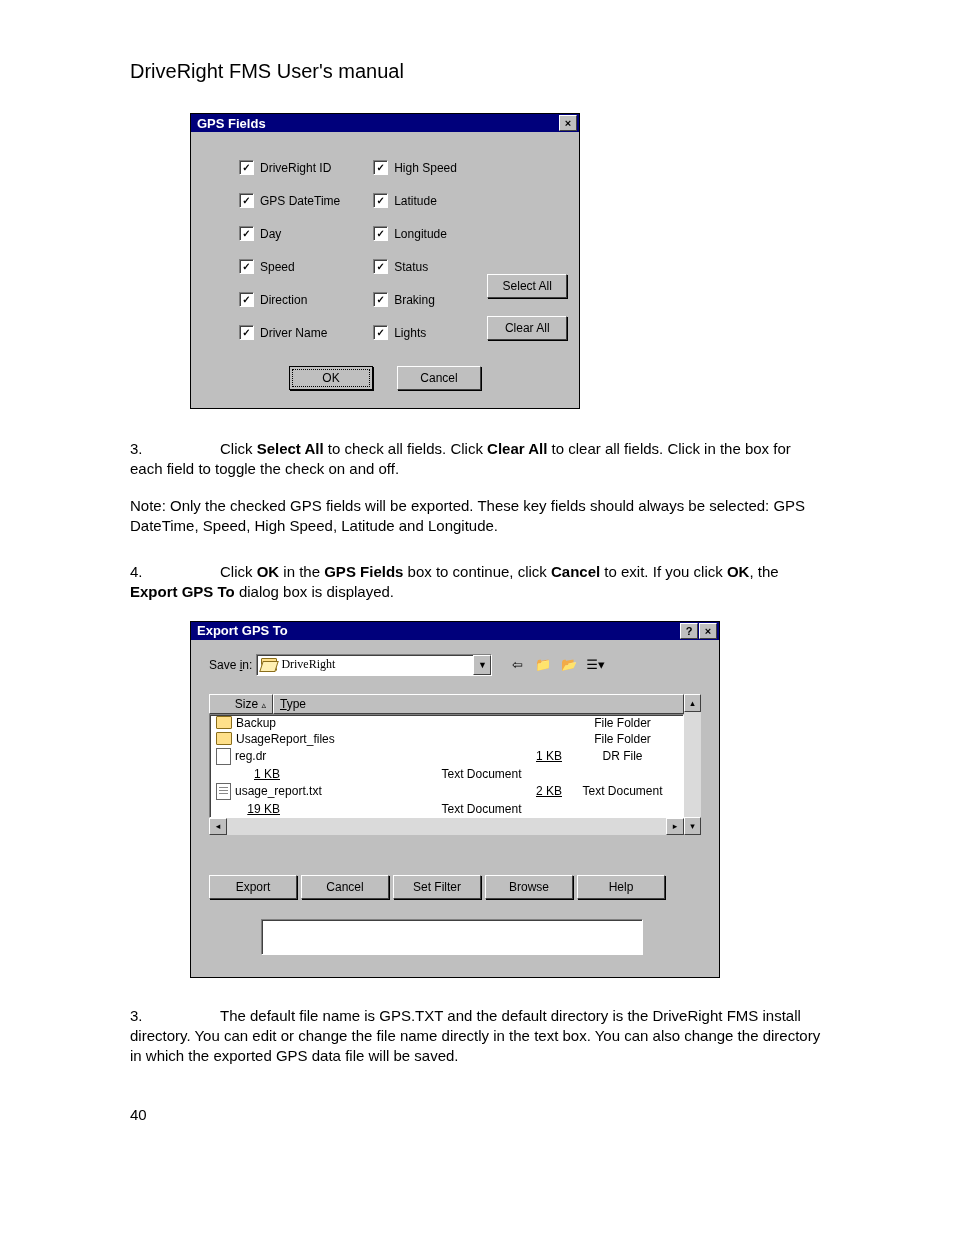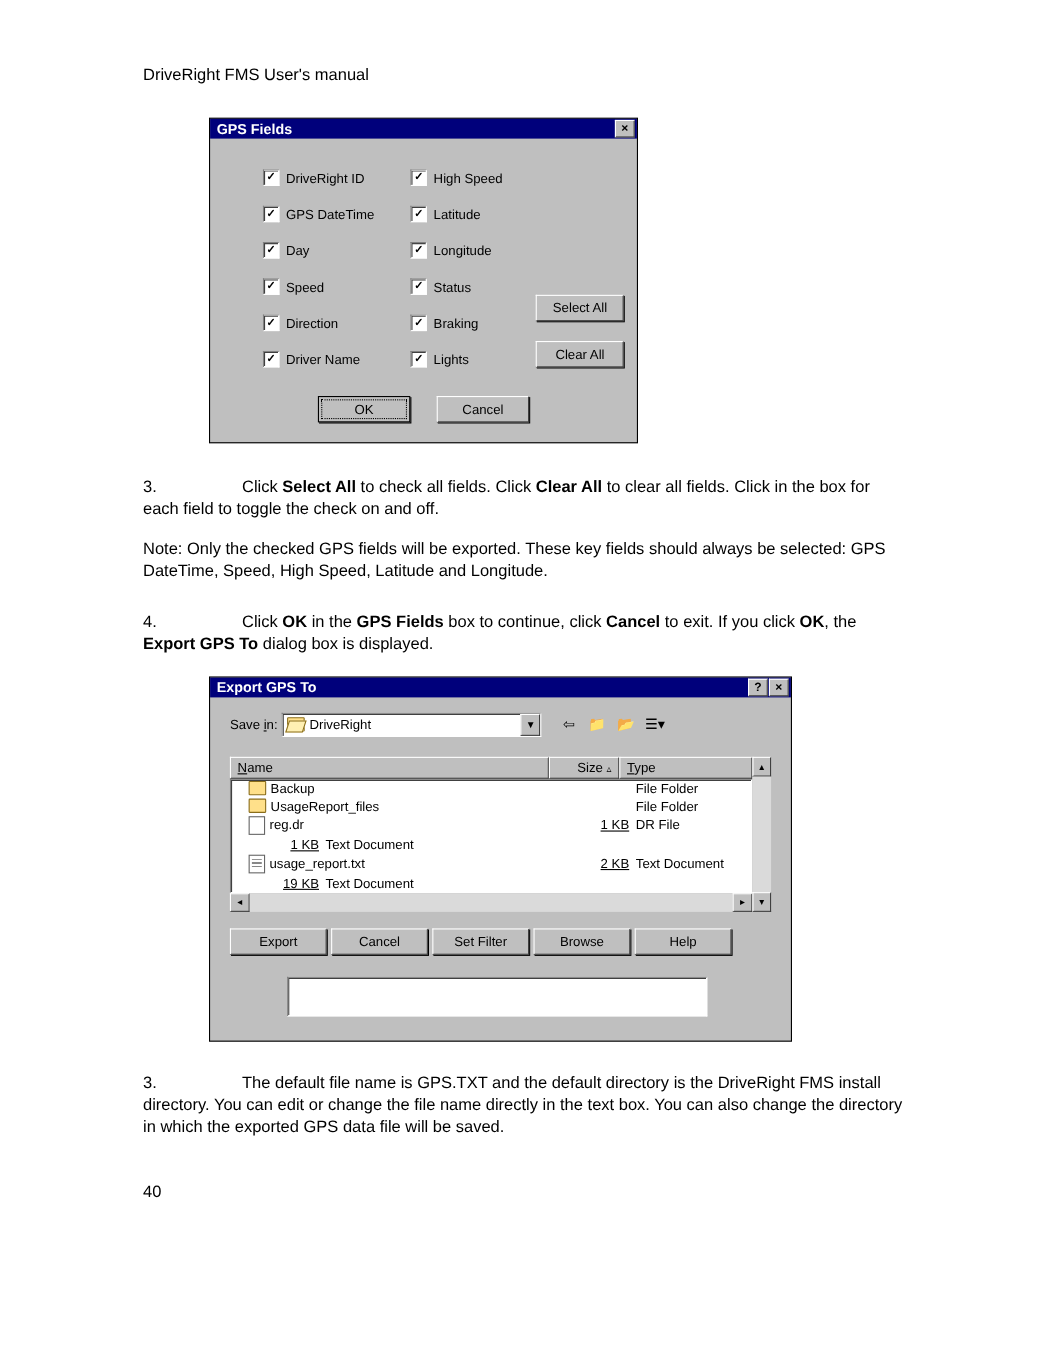--- a/index.html
+++ b/index.html
@@ -7,21 +7,21 @@
     background: #fff;
     font-family: Arial, Helvetica, sans-serif;
     font-size: 15px;
     color: #000;
     width: 954px;
   }
   .page {
     padding: 60px 130px 40px 130px;
   }
   .header {
-    font-size: 15px;
+    font-size: 20px;
     margin-bottom: 30px;
   }
   
   .dlg1 {
     width: 388px;
     margin: 0 0 30px 60px;
     border: 1px solid #000;
     background: #bfbfbf;
   }
   .titlebar {
@@ -95,21 +95,21 @@
     font-family:"MS Sans Serif", Tahoma, sans-serif;
     font-size:12px;
   }
   .dlg2 .body2 { padding: 14px 18px 22px 18px; }
   .savein { display:flex; align-items:center; gap:4px; }
   .combo {
     background:#fff; height:20px; border:1px solid #808080;
     border-right-color:#fff; border-bottom-color:#fff;
     box-shadow: inset 1px 1px 0 #404040;
     display:flex; align-items:center; justify-content:space-between;
-    padding-left:4px; width:230px;
+    padding-left:4px; width:230px;font-family:Liberation Serif, serif;
   }
   .combo .arrow {
     width:16px; height:18px; background:#bfbfbf;
     border:1px solid #fff; border-right-color:#404040; border-bottom-color:#404040;
     display:flex; align-items:center; justify-content:center; font-size:9px;
   }
   .toolbtn {
     width:22px; height:20px; display:flex; align-items:center; justify-content:center;
     font-size:13px;
   }
@@ -139,41 +139,41 @@
     padding:2px 6px; box-sizing:border-box;
   }
   .colname { width:290px; }
   .colsize { width:64px; text-align:right;}
   .coltype { flex:1; }
   .listbody {
     background:#fff; border:1px solid #808080;
     border-right-color:#fff; border-bottom-color:#fff;
     box-shadow: inset 1px 1px 0 #404040;
   }
-  .row { display:flex; padding:1px 16px; align-items:center;}
+  .row { display:flex; padding:1px 6px; align-items:center;}
   .row .rn { width:282px; display:flex; align-items:center;}
   .row .rs { width:64px; text-align:right; padding-right:6px;text-decoration:underline;}
-  .row .rt { flex:1; }
+  .row .rt { flex:1;text-align:center; }
   .vsb { width:17px; background:#bfbfbf; display:flex; flex-direction:column;}
   .vsb .sbbtn{height:16px;border:1px solid #fff;border-right-color:#404040;border-bottom-color:#404040;display:flex;align-items:center;justify-content:center;font-size:9px;}
   .vsb .track{flex:1;background:#dadada;}
   .hsb { height:17px; background:#bfbfbf; display:flex;}
   .hsb .sbbtn{width:16px;border:1px solid #fff;border-right-color:#404040;border-bottom-color:#404040;display:flex;align-items:center;justify-content:center;font-size:9px;}
   .hsb .track{flex:1;background:#dadada;}
   .listshell{display:flex;}
   .listmain{flex:1;}
 
   .fnrow { display:flex; align-items:center; gap:8px; margin-top:26px;}
   .txtin {
     background:#fff; height:20px; width:255px;
     border:1px solid #808080; border-right-color:#fff; border-bottom-color:#fff;
     box-shadow: inset 1px 1px 0 #404040;
     padding:0 4px; display:flex; align-items:center;
   }
-  .btnrow { display:flex; gap:4px; margin-top:15px;}
+  .btnrow { display:flex; gap:4px; margin-top:40px;}
   .btnrow .wbtn{ width:78px;}
   .bigempty {
     margin-top:20px; width:380px; height:34px; margin-left:52px;
     background:#fff; border:1px solid #808080;
     border-right-color:#fff; border-bottom-color:#fff;
     box-shadow: inset 1px 1px 0 #404040;
   }
   .pagenum { margin-top:40px; font-size:15px;}
   u.acc{text-decoration:underline;}
 </style>
@@ -289,21 +289,20 @@
         <div class="toolbtn">⇦</div>
         <div class="toolbtn">📁</div>
         <div class="toolbtn">📂</div>
         <div class="toolbtn">☰▾</div>
       </div>
 
       <div class="listwrap">
         <div class="listshell">
           <div class="listmain">
             <div class="lhdr">
-              <div class="colname"><u class="acc">N</u>ame</div>
               <div class="colsize"><span>Size</span> <span style="font-size:9px;">▵</span></div>
               <div class="coltype"><u class="acc">T</u>ype</div>
             </div>
             <div class="listbody" id="listrows">
                 <div class="row">
                   <span class="rn">
                     <span class="folderico"></span>
                     <span>Backup</span>
                   </span>
                   <span class="rs"></span>

